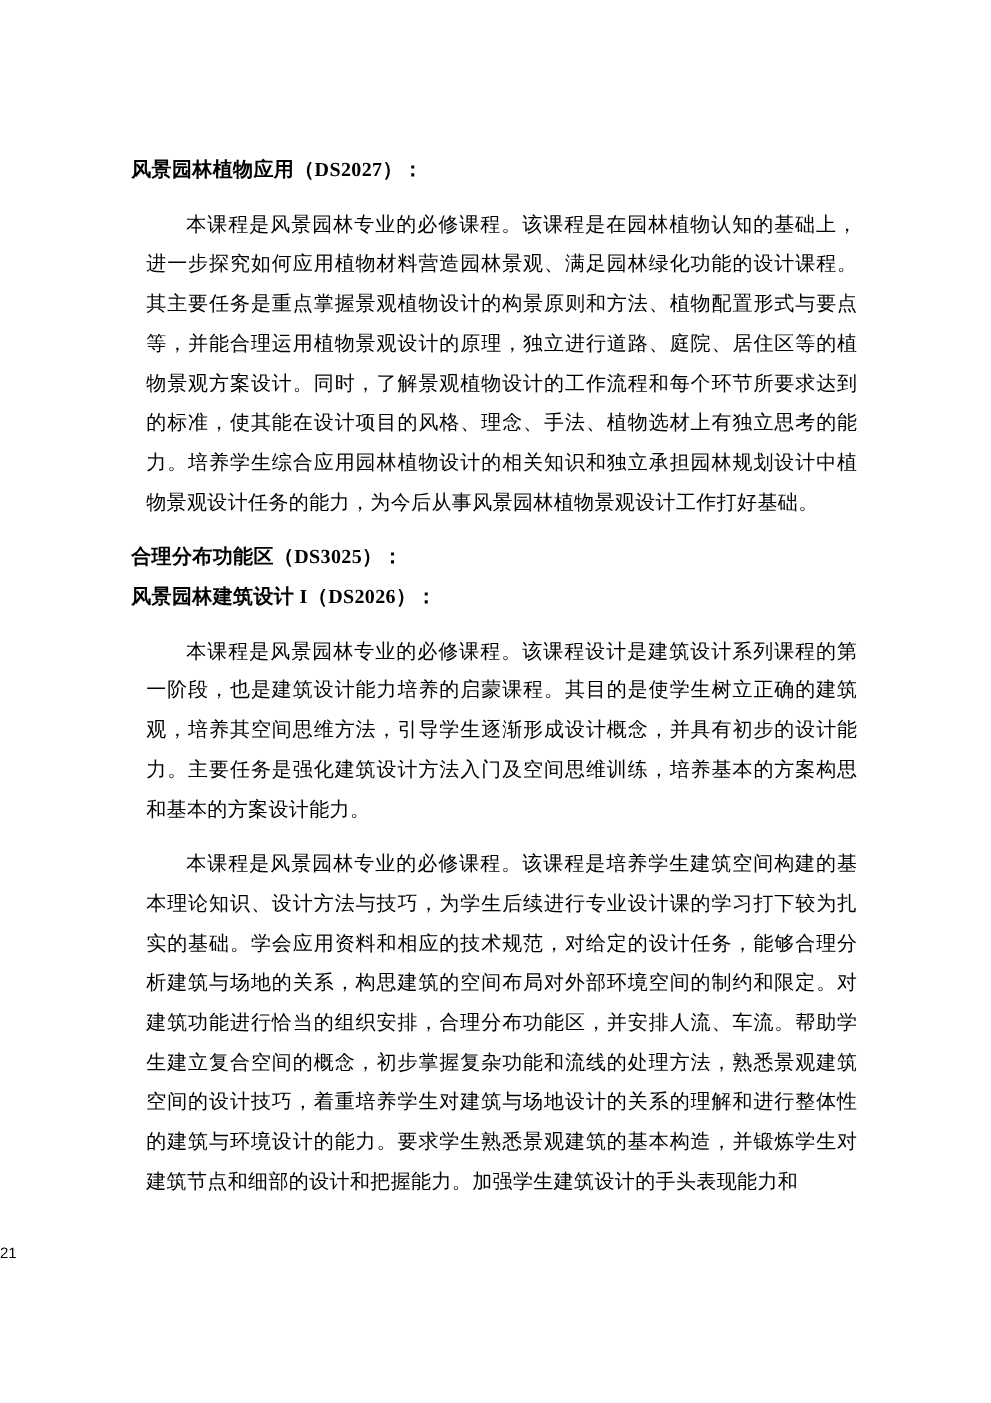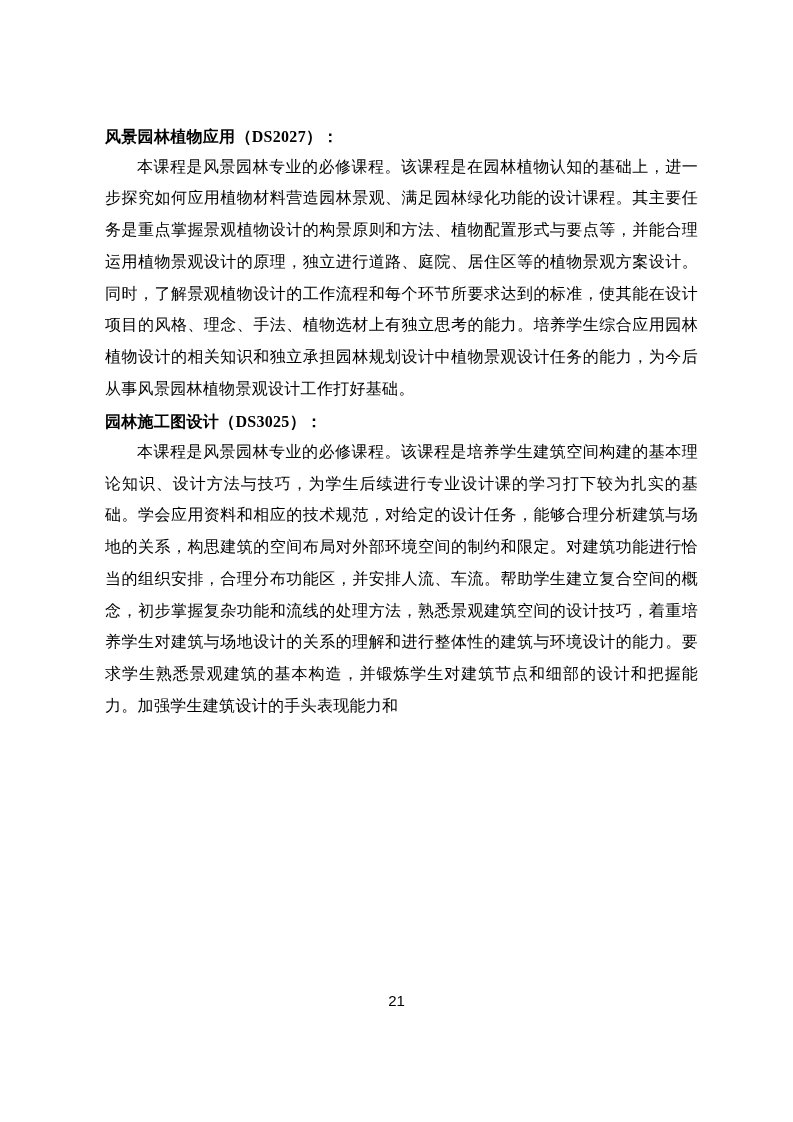--- a/index.html
+++ b/index.html
@@ -23,52 +23,55 @@
   }
   .course-heading {
     margin: 0;
     font-size: 16px;
     font-weight: bold;
     line-height: 31.7px;
     text-align: left;
     letter-spacing: 0.3px;
   }
   .course-body {
-    margin: 0;
+    margin: 12px;
     text-align: justify;
     text-indent: 2em;
     letter-spacing: 0.3px;
-    font-family: Liberation Mono, monospace;
   }
   .page-footer {
     position: absolute;
     left: 0;
     right: 0;
     bottom: 56px;
-    text-align: center;
+    text-align: left;
     font-family: "Liberation Sans", "DejaVu Sans", sans-serif;
-    font-size: 15px;
+    font-size: 12px;
     line-height: 1;
     color: #000000;
   }
 </style>
 </head>
 <body>
 
 <div class="page">
 
   <section class="course">
     <h2 class="course-heading">风景园林植物应用（DS2027）：</h2>
     <p class="course-body">本课程是风景园林专业的必修课程。该课程是在园林植物认知的基础上，进一步探究如何应用植物材料营造园林景观、满足园林绿化功能的设计课程。其主要任务是重点掌握景观植物设计的构景原则和方法、植物配置形式与要点等，并能合理运用植物景观设计的原理，独立进行道路、庭院、居住区等的植物景观方案设计。同时，了解景观植物设计的工作流程和每个环节所要求达到的标准，使其能在设计项目的风格、理念、手法、植物选材上有独立思考的能力。培养学生综合应用园林植物设计的相关知识和独立承担园林规划设计中植物景观设计任务的能力，为今后从事风景园林植物景观设计工作打好基础。</p>
   </section>
 
   <section class="course">
-    <h2 class="course-heading">园林施工图设计（DS3025）：</h2>
+    <h2 class="course-heading">合理分布功能区（DS3025）：</h2>
   </section>
 
+  <section class="course">
+    <h2 class="course-heading">风景园林建筑设计 I（DS2026）：</h2>
+    <p class="course-body">本课程是风景园林专业的必修课程。该课程设计是建筑设计系列课程的第一阶段，也是建筑设计能力培养的启蒙课程。其目的是使学生树立正确的建筑观，培养其空间思维方法，引导学生逐渐形成设计概念，并具有初步的设计能力。主要任务是强化建筑设计方法入门及空间思维训练，培养基本的方案构思和基本的方案设计能力。</p>
+  </section>
 
   <section class="course">
     <p class="course-body">本课程是风景园林专业的必修课程。该课程是培养学生建筑空间构建的基本理论知识、设计方法与技巧，为学生后续进行专业设计课的学习打下较为扎实的基础。学会应用资料和相应的技术规范，对给定的设计任务，能够合理分析建筑与场地的关系，构思建筑的空间布局对外部环境空间的制约和限定。对建筑功能进行恰当的组织安排，合理分布功能区，并安排人流、车流。帮助学生建立复合空间的概念，初步掌握复杂功能和流线的处理方法，熟悉景观建筑空间的设计技巧，着重培养学生对建筑与场地设计的关系的理解和进行整体性的建筑与环境设计的能力。要求学生熟悉景观建筑的基本构造，并锻炼学生对建筑节点和细部的设计和把握能力。加强学生建筑设计的手头表现能力和</p>
   </section>
 
   <div class="page-footer">
     <span>21</span>
   </div>
 
 </div>

